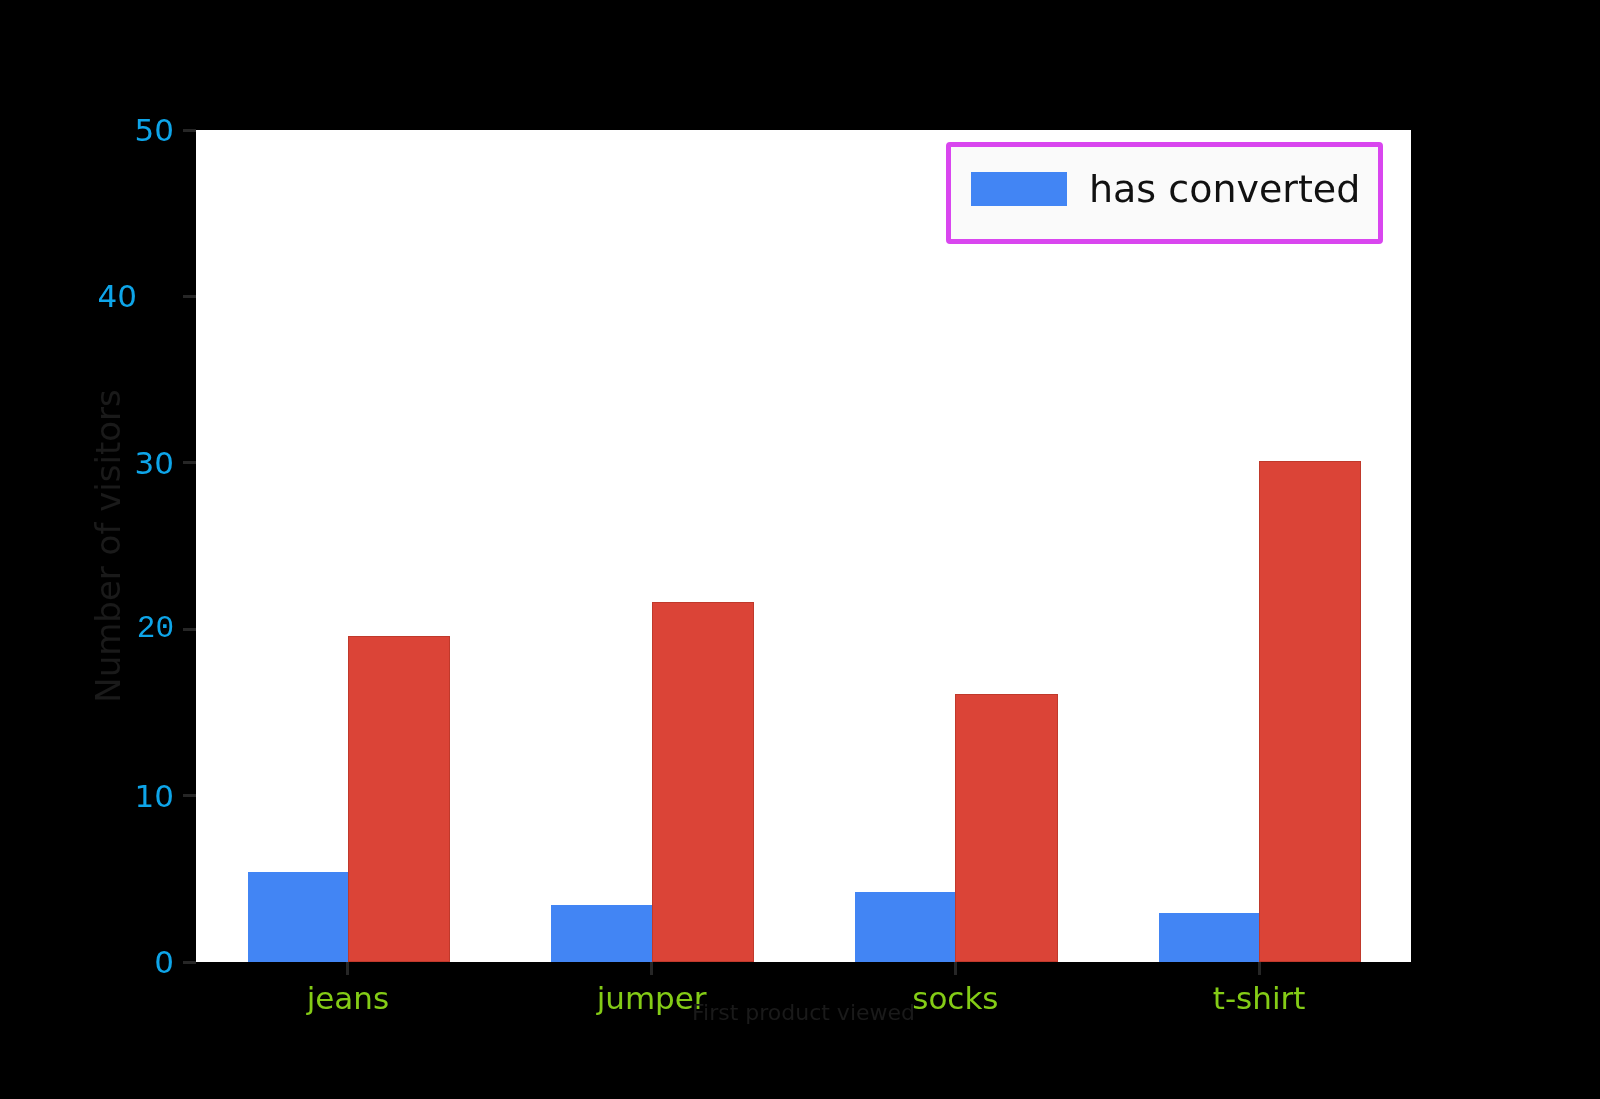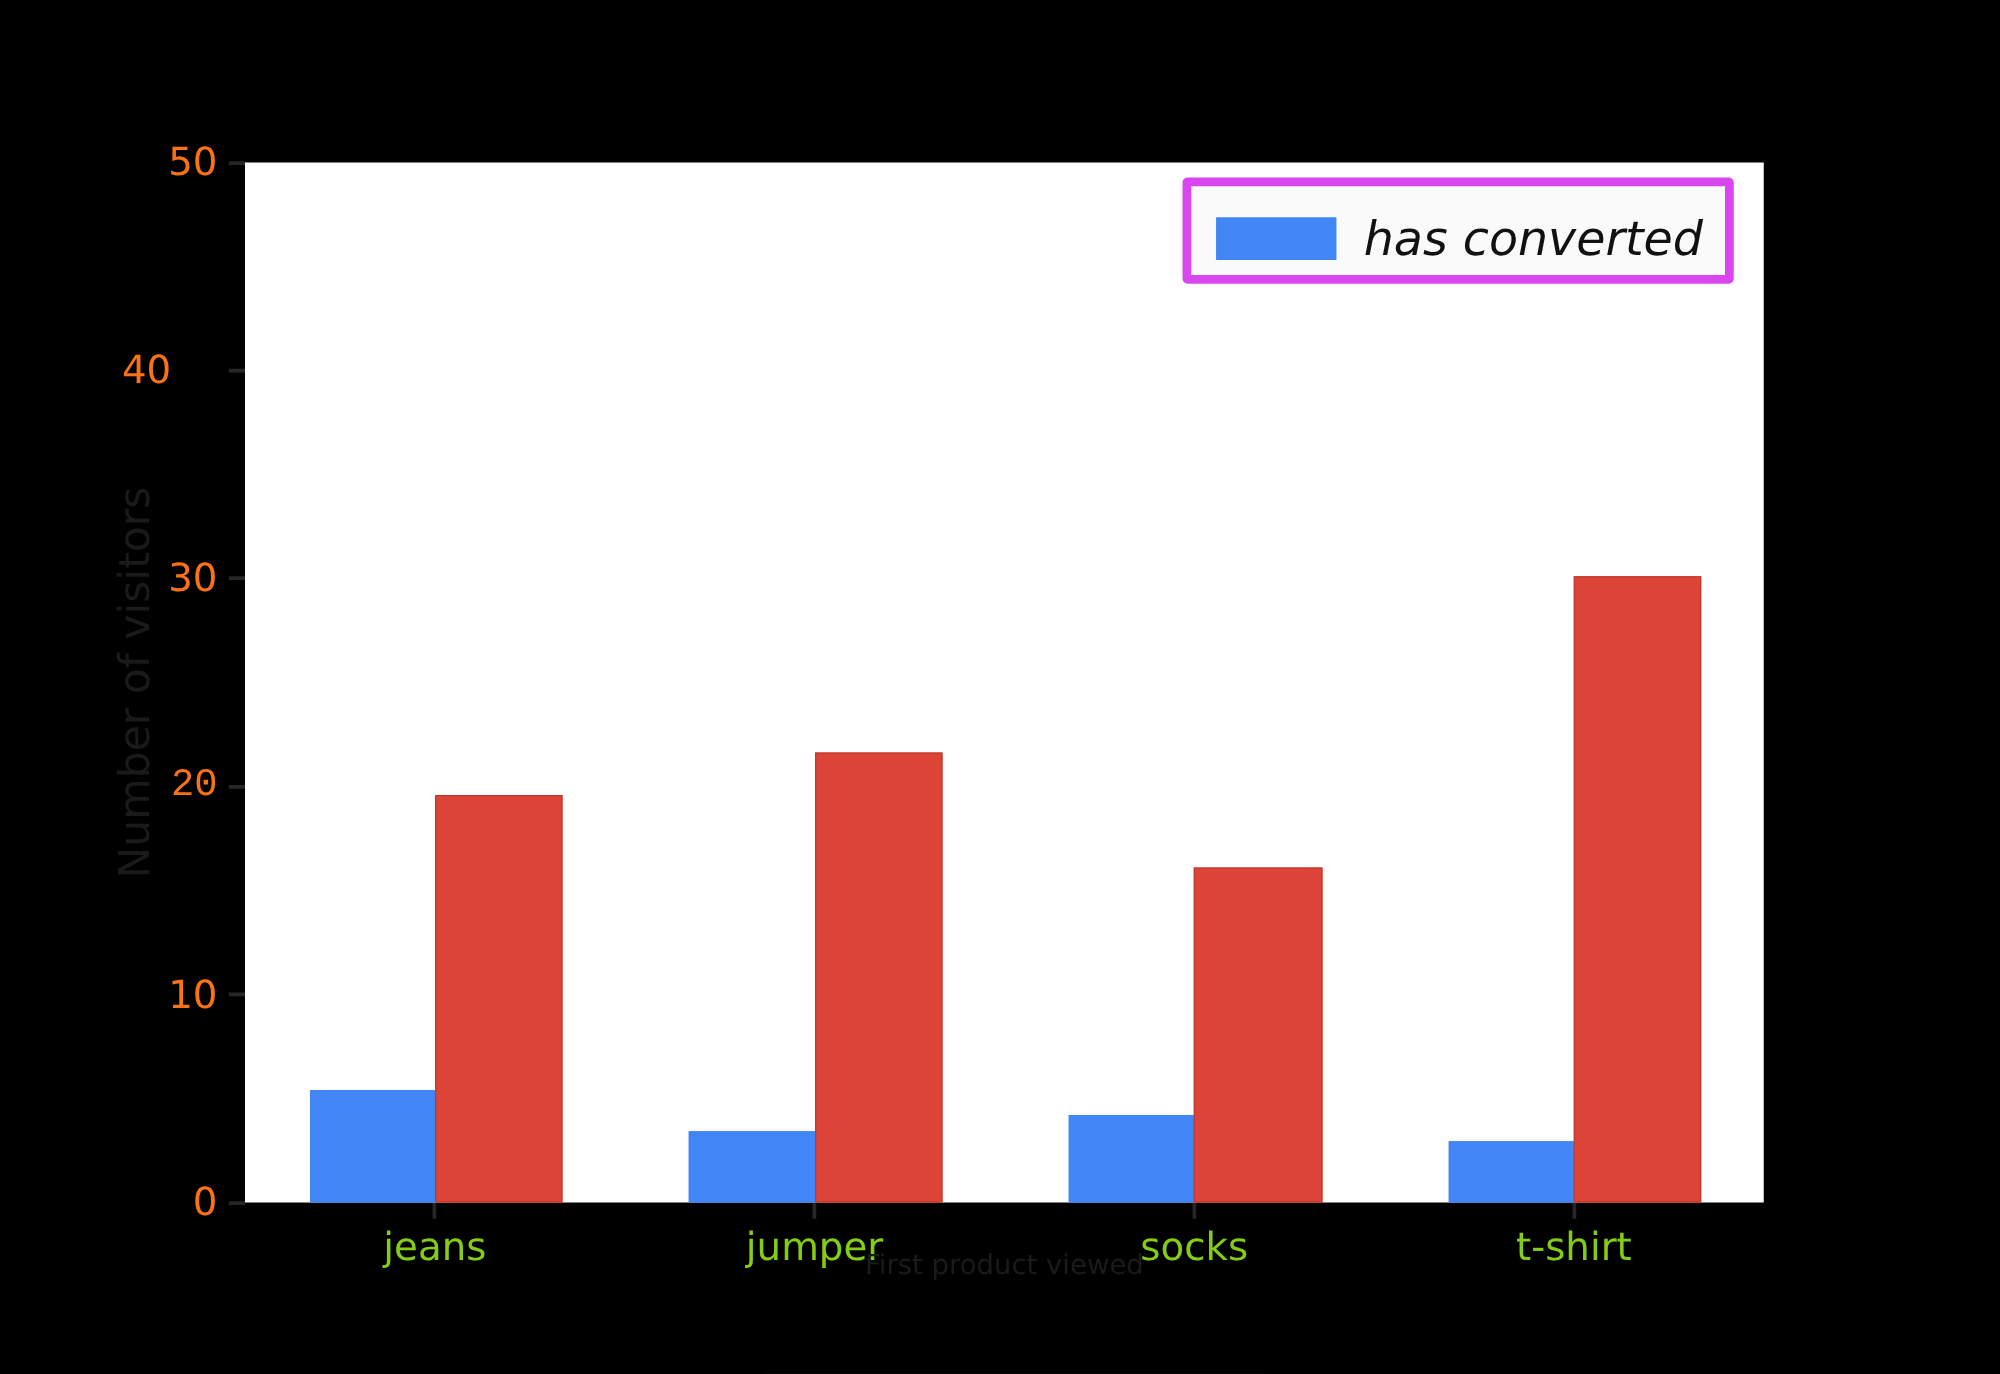--- a/index.html
+++ b/index.html
@@ -55,21 +55,21 @@
     top: -1.5px;
     width: 13px;
     height: 3px;
     background: #262626;
   }
   .y-tick .tick-label {
     position: absolute;
     right: 218px;
     top: -20px;
     font-size: 31px;
-    color: #f97316;
+    color: #0ea5e9;
     line-height: 40px;
     text-align: right;
     white-space: nowrap;
   }
   
   .x-tick {
     position: absolute;
     top: 962px;
   }
   .x-tick .tick-mark {
@@ -113,25 +113,24 @@
     transform-origin: 0 0;
     margin-left: 88px;
     margin-top: 962px;
   }
   
   #legend {
     position: absolute;
     left: 946px;
     top: 142px;
     background: #fafafa;
-    border: 7px solid #d946ef;
+    border: 5px solid #d946ef;
     border-radius: 4px;
-    padding: 16px 18px 3px 20px;
+    padding: 16px 18px 24px 20px;
     box-sizing: border-box;
-    font-style: italic;
   }
   .legend-entry {
     display: flex;
     align-items: center;
     height: 52px;
   }
   .legend-swatch {
     width: 94px;
     height: 32px;
     margin-right: 22px;

